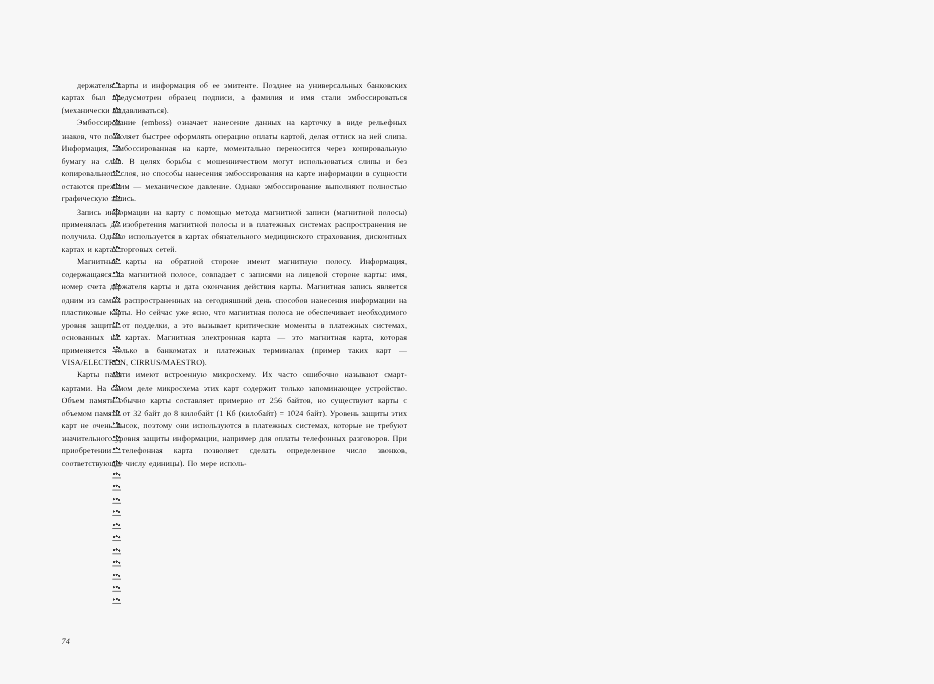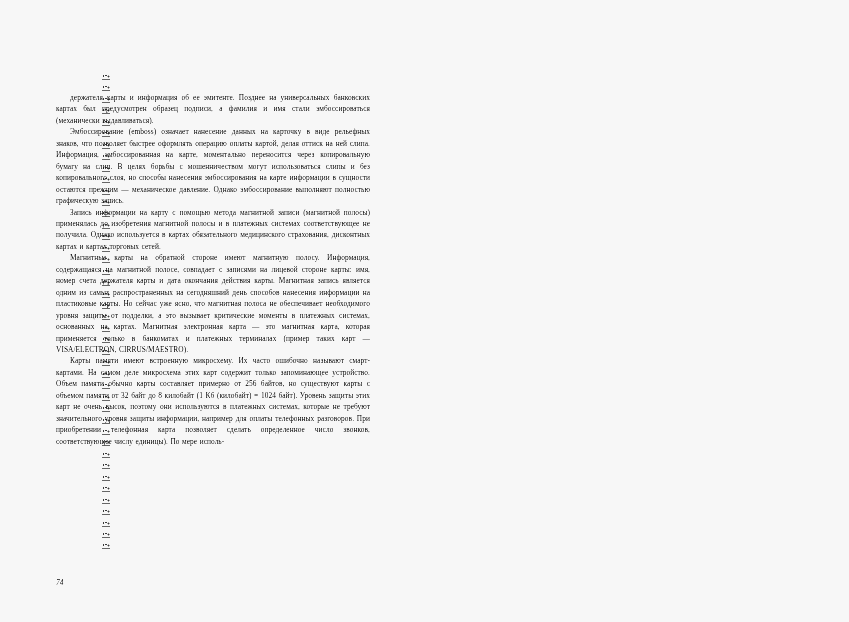--- a/index.html
+++ b/index.html
@@ -40,21 +40,20 @@
     position: absolute;
     left: 56px;
     top: 72px;
     width: 314px;
     font-size: 7.4px;
     line-height: 11.45px;
     text-align: justify;
     text-justify: inter-word;
     letter-spacing: 0.05px;
     word-spacing: 0.6px;
-    margin-top: 20px;
   }
   .body-col p {
     margin: 0;
     text-indent: 14px;
   }
 
   
   .gutter-speck {
     position: absolute;
     left: 102px;
@@ -91,21 +90,21 @@
 </head>
 <body>
 
 <div id="page" class="scan">
 
   <div id="left-page">
 
     <div class="body-col">
       <p>держателя карты и информация об ее эмитенте. Позднее на универсальных банковских картах был предусмотрен образец подписи, а фамилия и имя стали эмбоссироваться (механически выдавливаться).</p>
       <p>Эмбоссирование (emboss) означает нанесение данных на карточку в виде рельефных знаков, что позволяет быстрее оформлять операцию оплаты картой, делая оттиск на ней слипа. Информация, эмбоссированная на карте, моментально переносится через копировальную бумагу на слип. В целях борьбы с мошенничеством могут использоваться слипы и без копировального слоя, но способы нанесения эмбоссирования на карте информации в сущности остаются прежним — механическое давление. Однако эмбоссирование выполняют полностью графическую запись.</p>
-      <p>Запись информации на карту с помощью метода магнитной записи (магнитной полосы) применялась до изобретения магнитной полосы и в платежных системах соответствующее не получила. Однако используется в картах обязательного медицинского страхования, дисконтных картах и картах торговых сетей.</p>
+      <p>Запись информации на карту с помощью метода магнитной записи (магнитной полосы) применялась до изобретения магнитной полосы и в платежных системах распространения не получила. Однако используется в картах обязательного медицинского страхования, дисконтных картах и картах торговых сетей.</p>
       <p>Магнитные карты на обратной стороне имеют магнитную полосу. Информация, содержащаяся на магнитной полосе, совпадает с записями на лицевой стороне карты: имя, номер счета держателя карты и дата окончания действия карты. Магнитная запись является одним из самых распространенных на сегодняшний день способов нанесения информации на пластиковые карты. Но сейчас уже ясно, что магнитная полоса не обеспечивает необходимого уровня защиты от подделки, а это вызывает критические моменты в платежных системах, основанных на картах. Магнитная электронная карта — это магнитная карта, которая применяется только в банкоматах и платежных терминалах (пример таких карт — VISA/ELECTRON, CIRRUS/MAESTRO).</p>
       <p>Карты памяти имеют встроенную микросхему. Их часто ошибочно называют смарт-картами. На самом деле микросхема этих карт содержит только запоминающее устройство. Объем памяти обычно карты составляет примерно от 256 байтов, но существуют карты с объемом памяти от 32 байт до 8 килобайт (1 Кб (килобайт) = 1024 байт). Уровень защиты этих карт не очень высок, поэтому они используются в платежных системах, которые не требуют значительного уровня защиты информации, например для оплаты телефонных разговоров. При приобретении телефонная карта позволяет сделать определенное число звонков, соответствующее числу единицы). По мере исполь-</p>
     </div>
 
     <div class="gutter-speck" id="speck-left">
         <i style="top: 0px;"></i>
         <i style="top: 11.4px;"></i>
         <i style="top: 22.9px;"></i>
         <i style="top: 34.3px;"></i>
         <i style="top: 45.8px;"></i>

